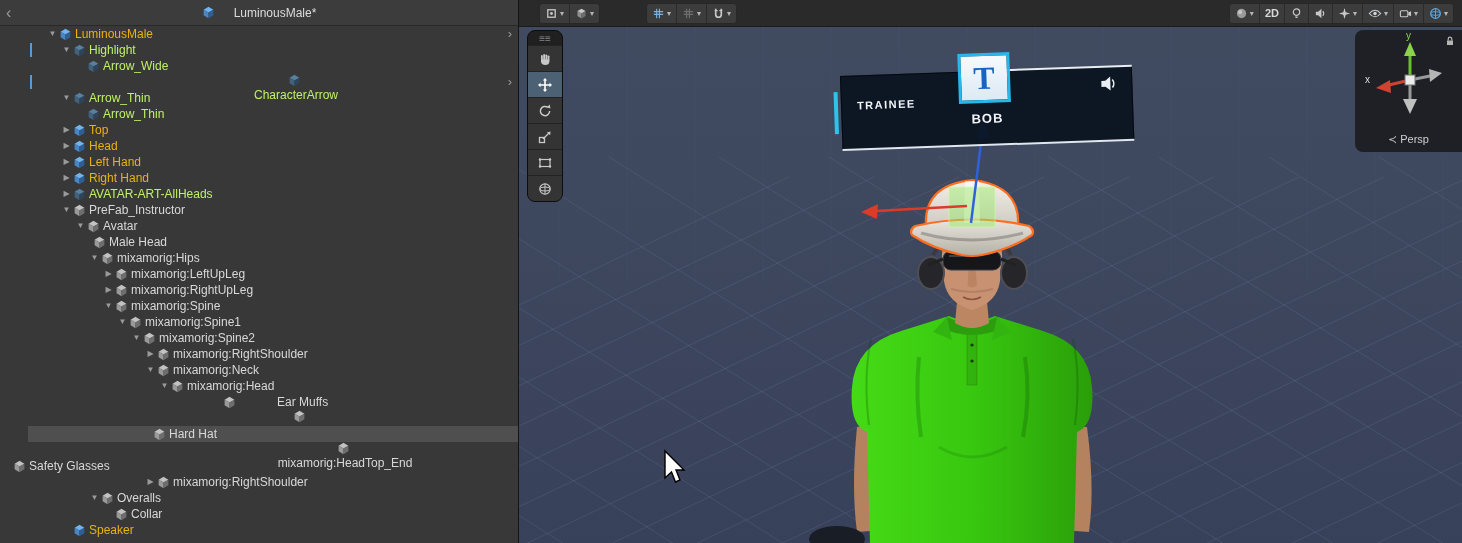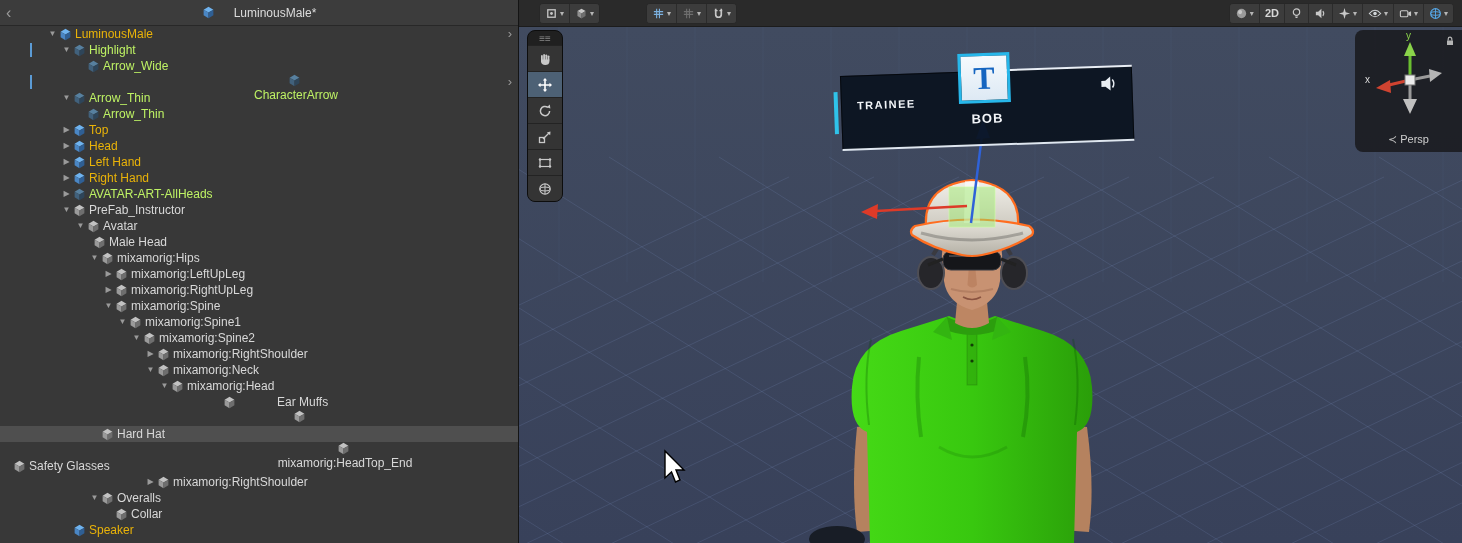--- a/index.html
+++ b/index.html
@@ -323,21 +323,21 @@
         </div>
         <div class="hrow" style="padding-left: 83px; flex-direction: column;">
           <span class="twisty"></span>
           <svg class="cube" width="13" height="13" viewBox="0 0 16 16">
             <polygon points="8,1 14,4.5 8,8 2,4.5" fill="#c2c2c2"></polygon>
             <polygon points="2,4.5 8,8 8,15 2,11.5" fill="#9a9a9a"></polygon>
             <polygon points="14,4.5 8,8 8,15 14,11.5" fill="#6e6e6e"></polygon>
           </svg>
           <span class="hlabel white">Eyes</span>
         </div>
-        <div class="hrow selected" style="padding-left: 88px;">
+        <div class="hrow selected" style="padding-left: 112px; margin-left: 28px;">
           <span class="twisty"></span>
           <svg class="cube" width="13" height="13" viewBox="0 0 16 16">
             <polygon points="8,1 14,4.5 8,8 2,4.5" fill="#c2c2c2"></polygon>
             <polygon points="2,4.5 8,8 8,15 2,11.5" fill="#9a9a9a"></polygon>
             <polygon points="14,4.5 8,8 8,15 14,11.5" fill="#6e6e6e"></polygon>
           </svg>
           <span class="hlabel white">Hard Hat</span>
         </div>
         <div class="hrow" style="padding-left: 172px; flex-direction: column;">
           <span class="twisty"></span>

